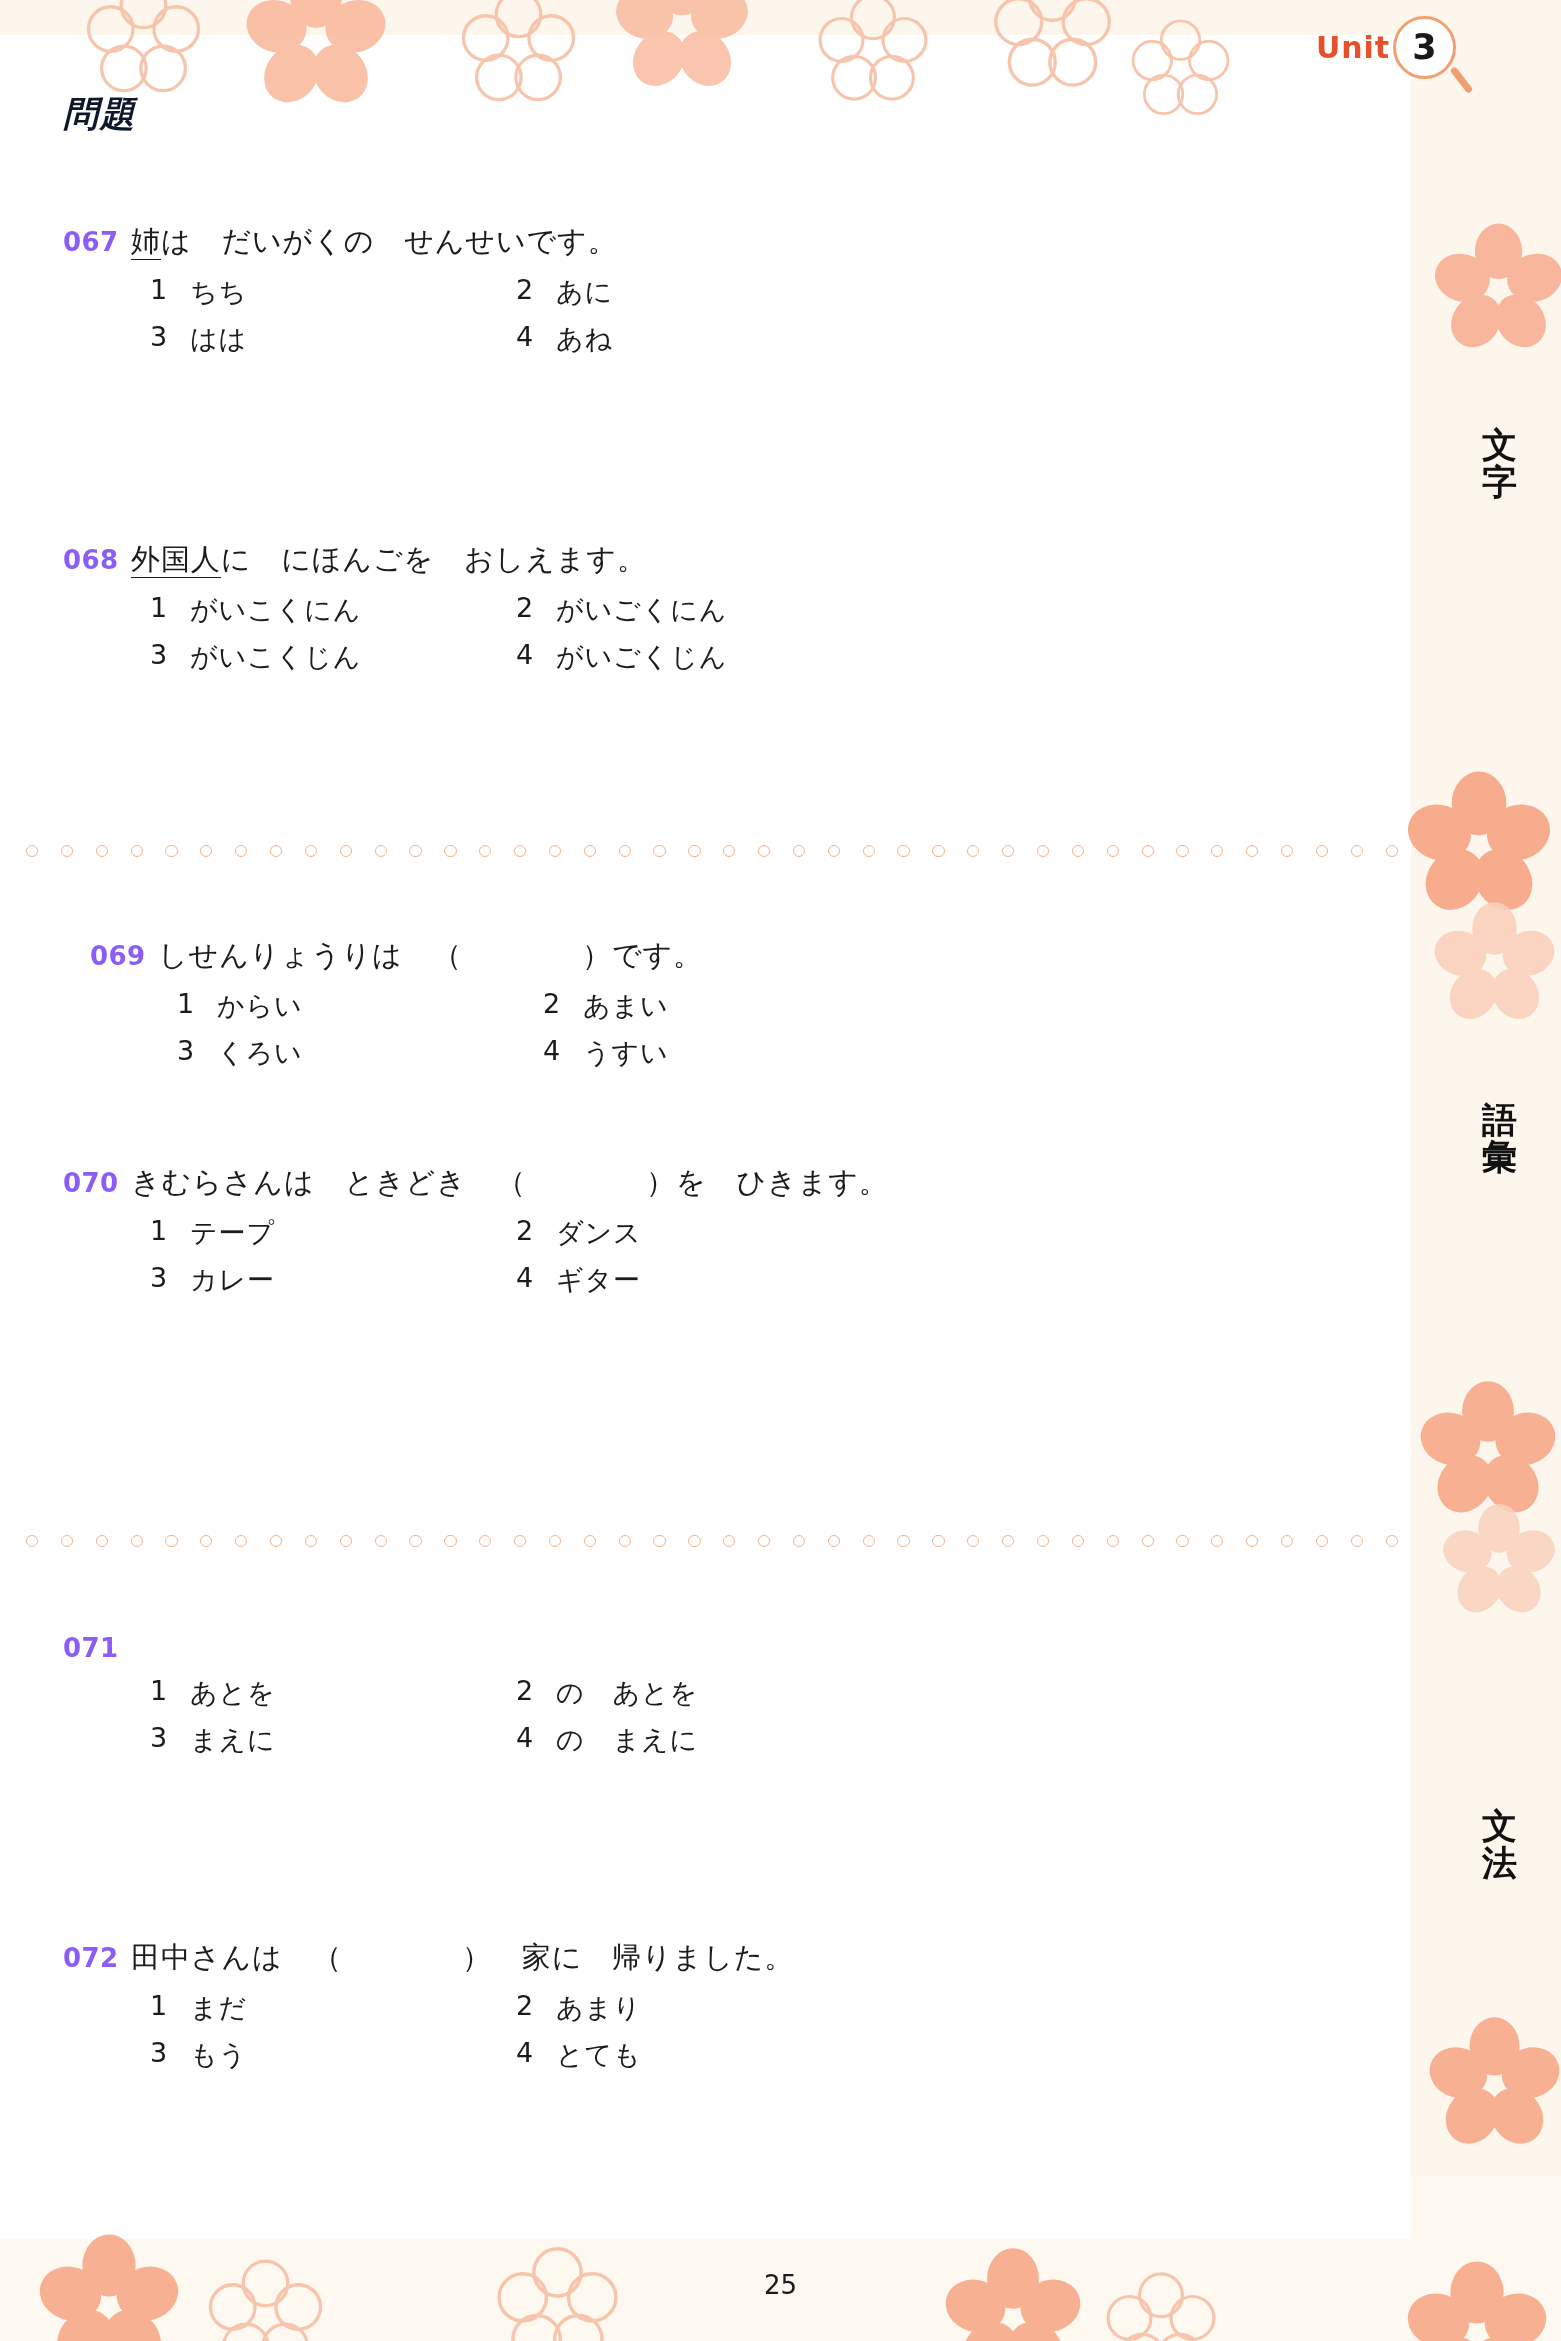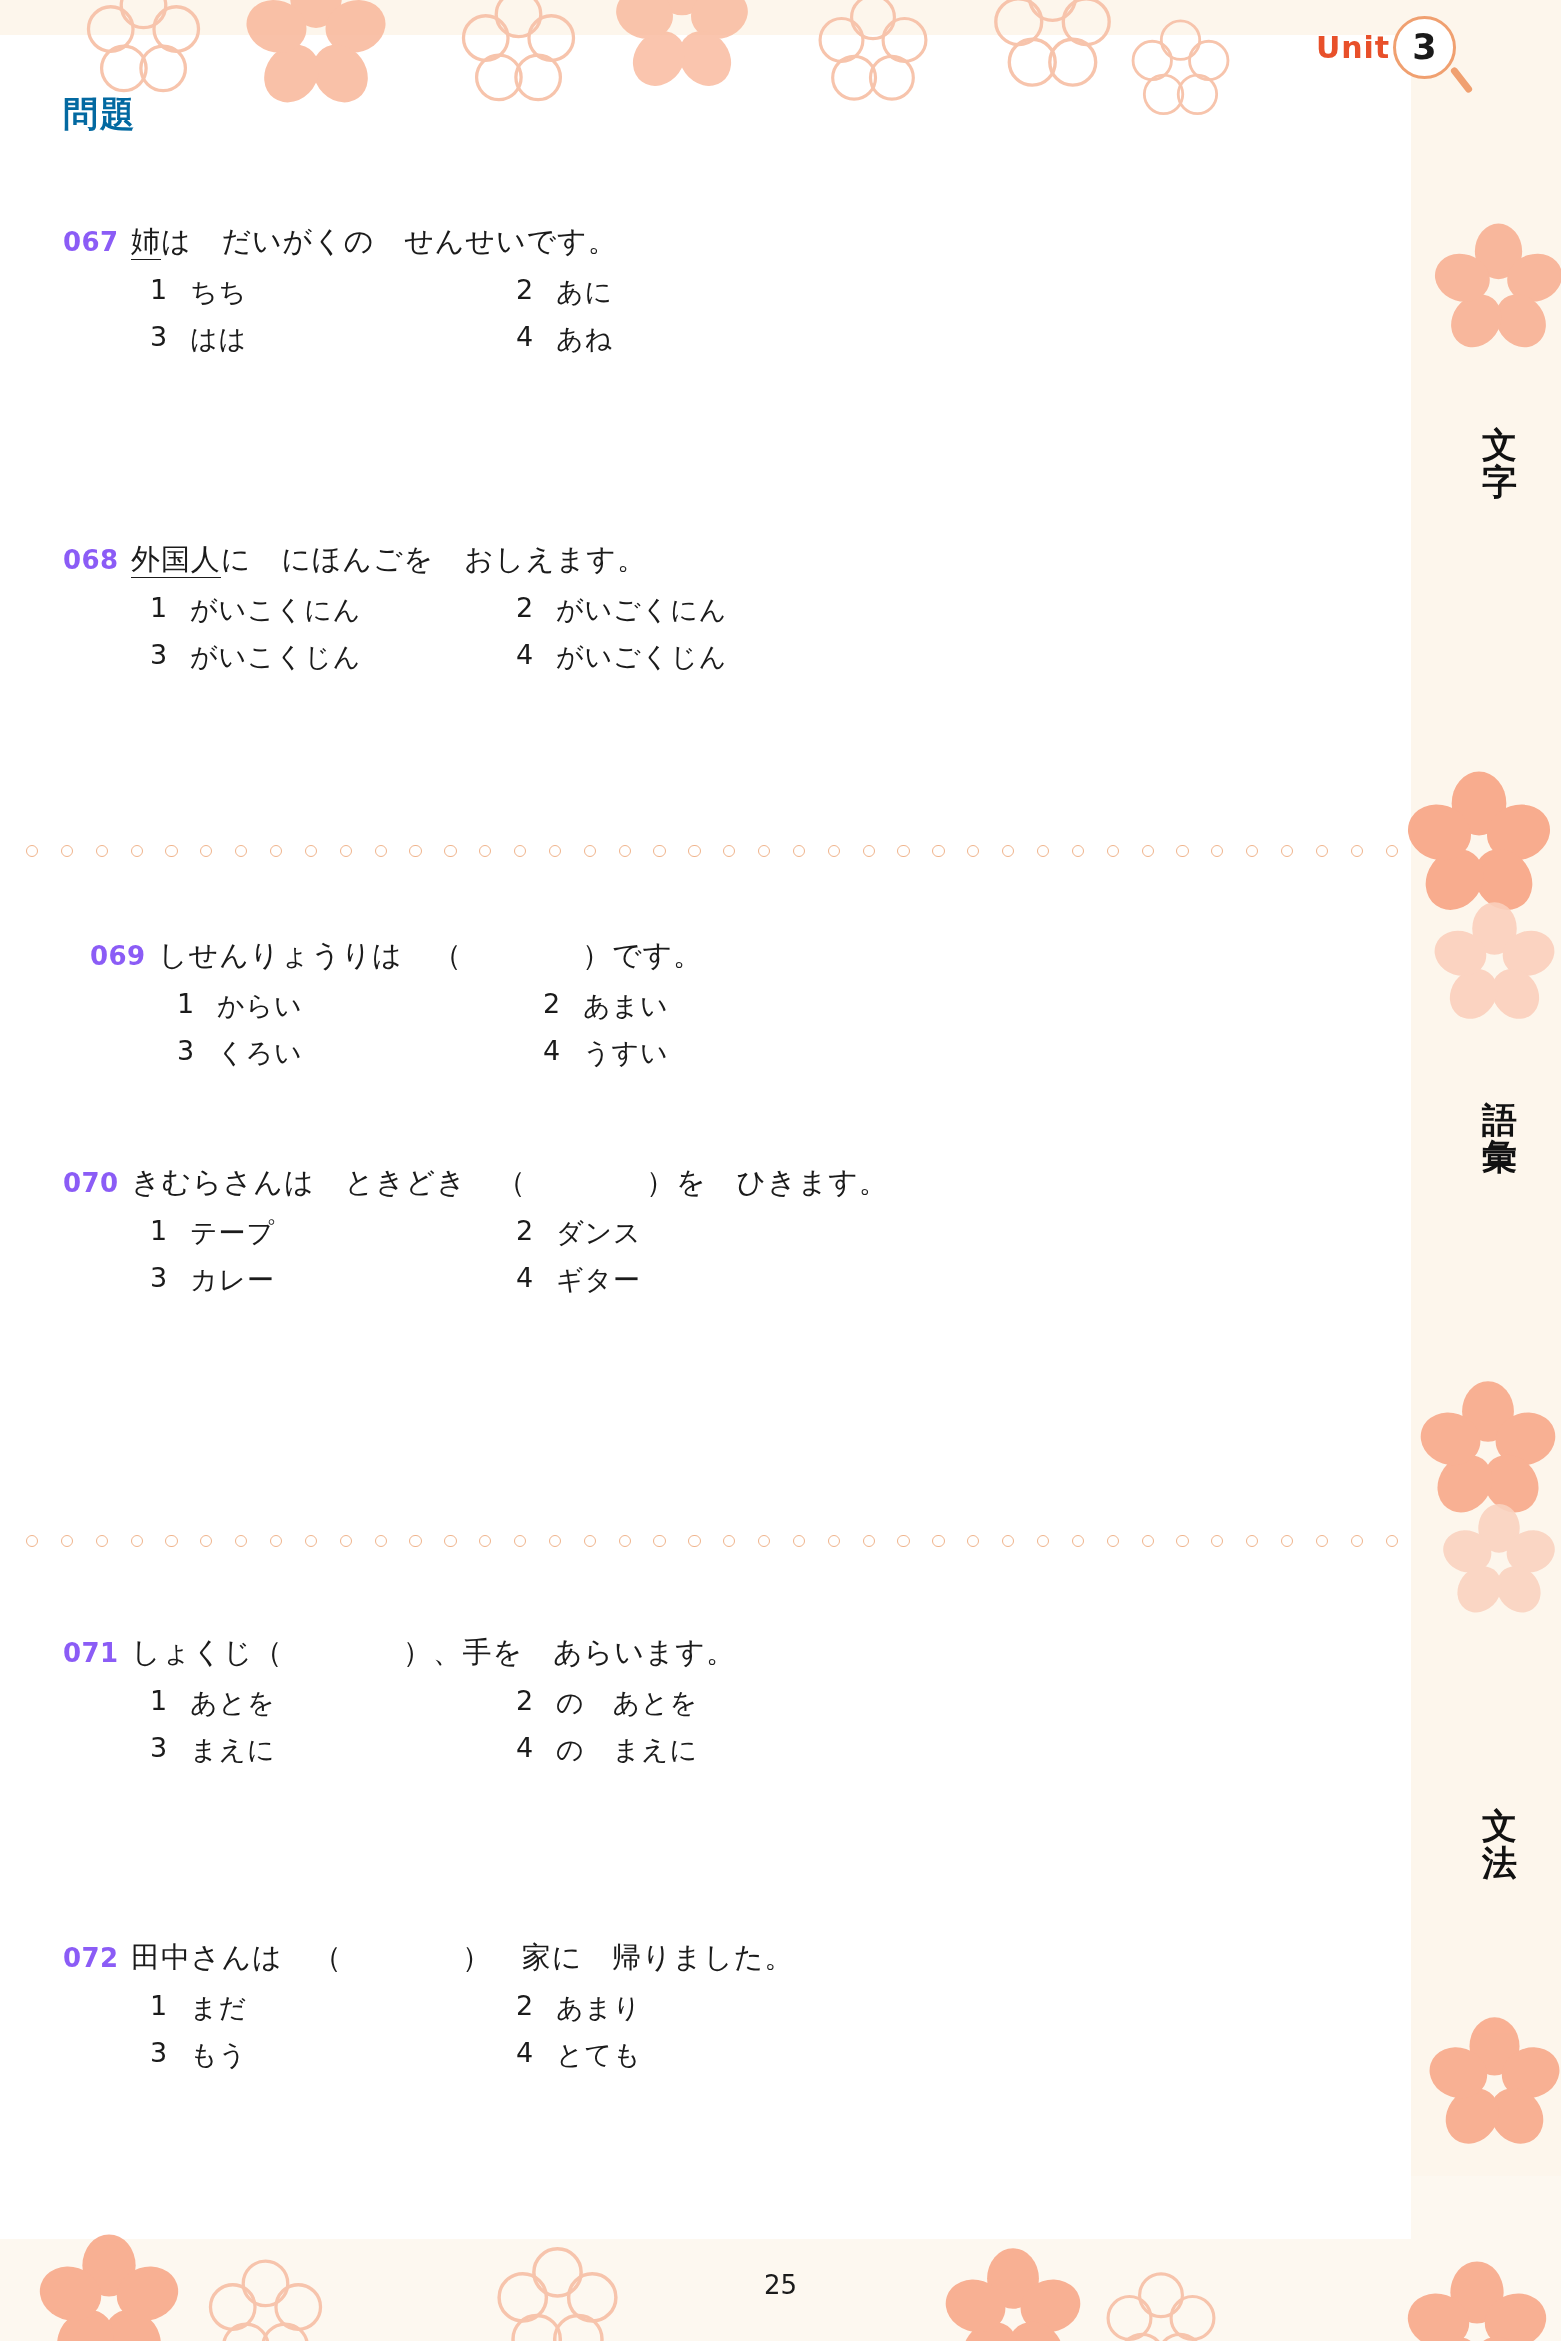--- a/index.html
+++ b/index.html
@@ -81,23 +81,24 @@
     background: #f0a070;
     right: -12.2px; bottom: -19px;
     transform: rotate(-38deg);
     border-radius: 3.5px;
   }
 
   .mondai {
     position: absolute;
     left: 63px; top: 91px;
     font-size: 35px; font-weight: bold;
-    color: #0369a1;
+    color: #0f172a;
     letter-spacing: 1.7px;
     z-index: 10;
+    font-style: italic;
   }
 
   
   .side-tab {
     position: absolute;
     right: 31px;
     width: 61px;
     font-size: 35px; font-weight: bold;
     color: #111;
     line-height: 1.05;
@@ -575,21 +576,20 @@
     <i></i>
     <i></i>
     <i></i>
     <i></i>
     <i></i>
   </div>
 
 <div class="qblock" style="top:1616px;margin-top:17px;">
   <div class="qhead">
     <span class="qnum">071</span>
-    <span class="qtext">しょくじ（　　　　）、手を　あらいます。</span>
   </div>
   <div class="opts">
     <div class="optrow">
       <span class="opt opt-l"><span class="opt-num">1</span><span>あとを</span></span>
       <span class="opt"><span class="opt-num">2</span><span>の　あとを</span></span>
     </div>
     <div class="optrow">
       <span class="opt opt-l"><span class="opt-num">3</span><span>まえに</span></span>
       <span class="opt"><span class="opt-num">4</span><span>の　まえに</span></span>
     </div>

